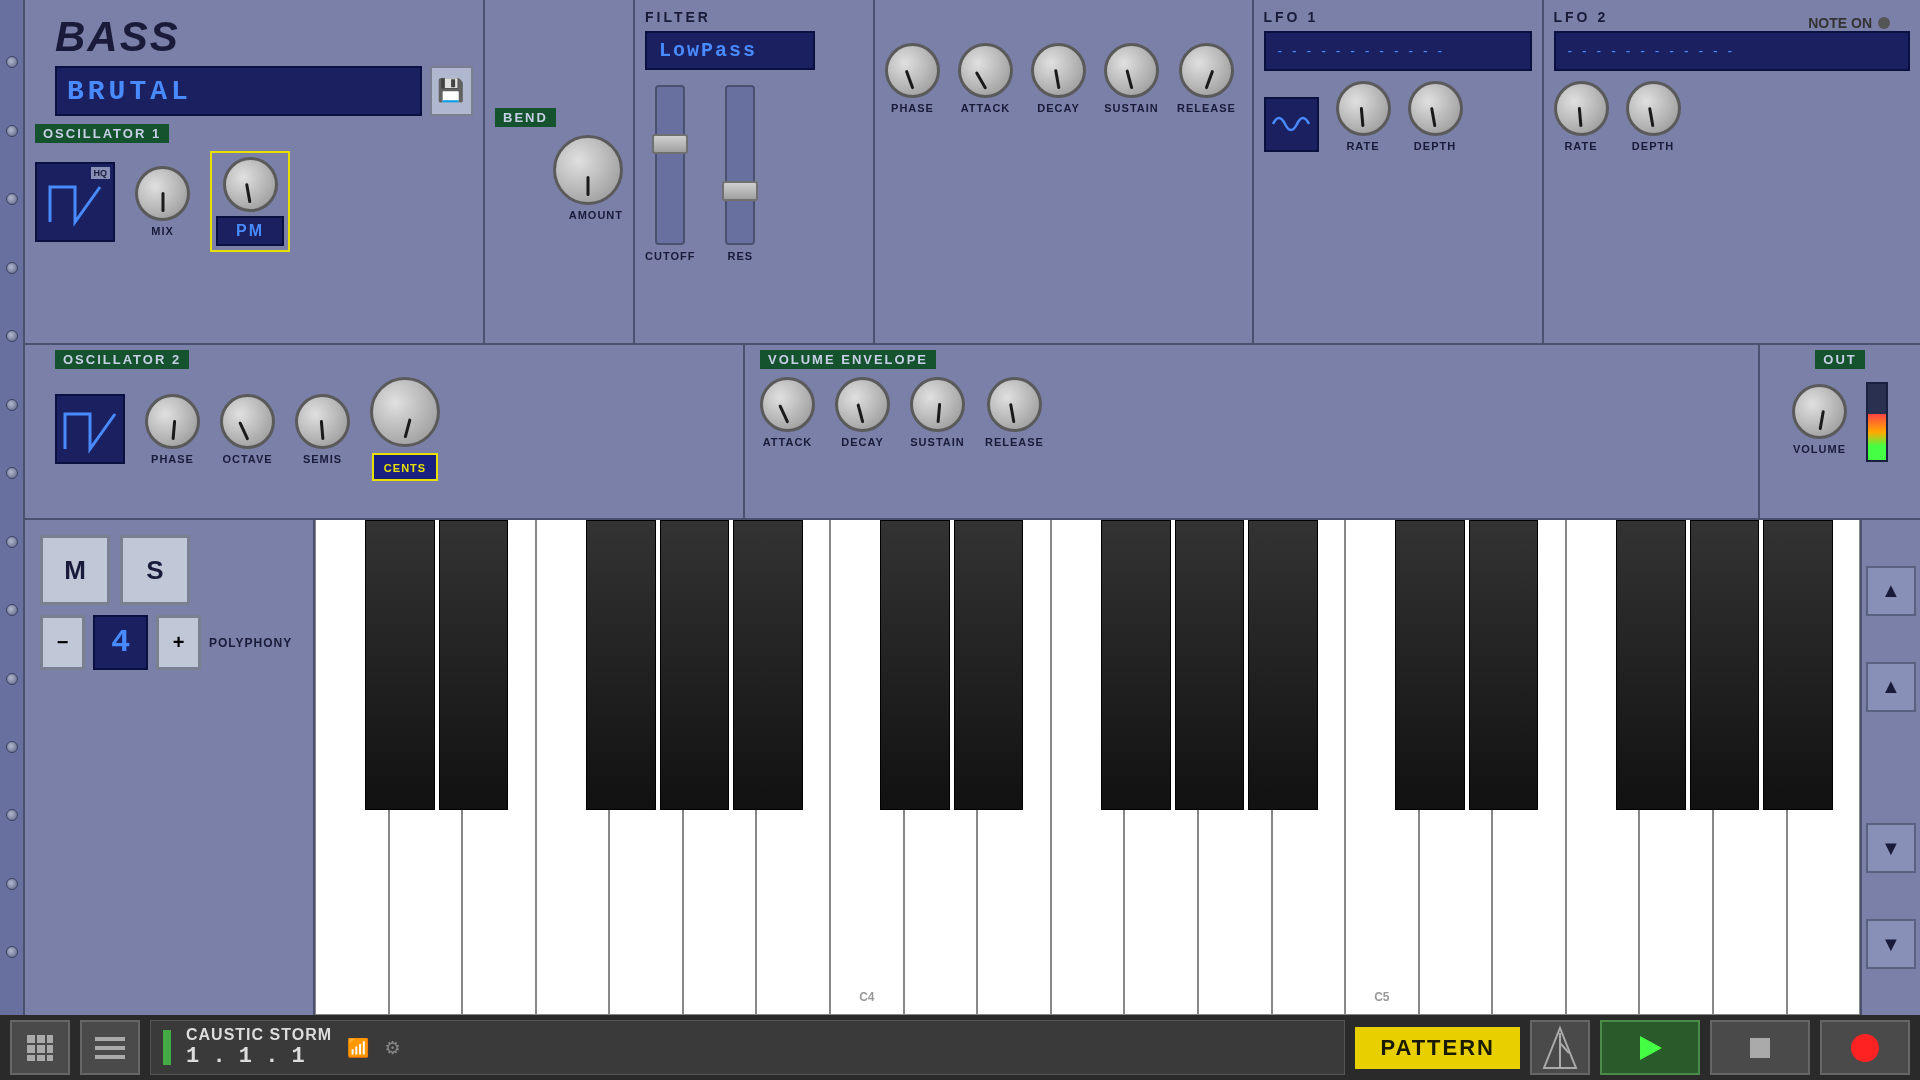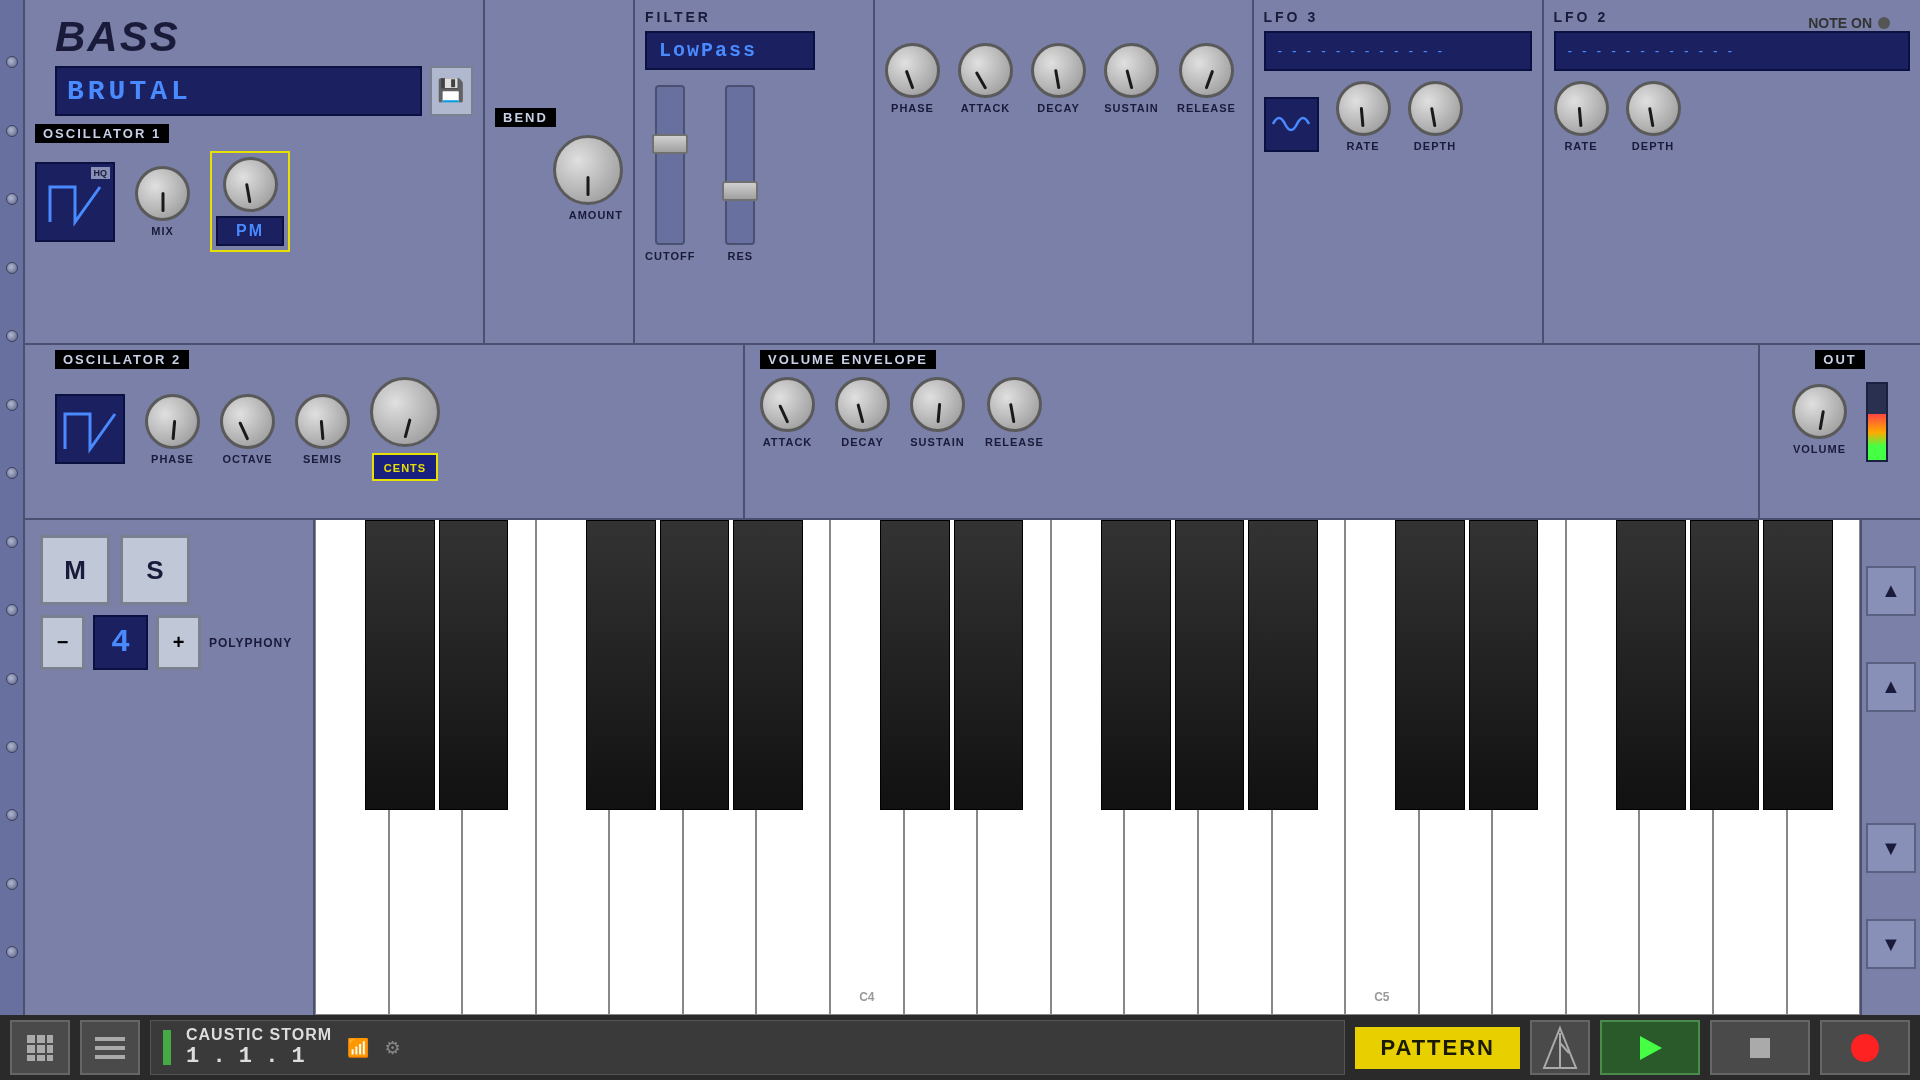--- a/index.html
+++ b/index.html
@@ -83,21 +83,21 @@
       background: #b0b8d0;
       border: 2px solid #7a8090;
       cursor: pointer;
       display: flex;
       align-items: center;
       justify-content: center;
       font-size: 22px;
     }
 
     .section-label {
-      background: #000000;
+      background: #14532d;
       color: #c8d0e8;
       font-size: 13px;
       font-weight: 900;
       letter-spacing: 2px;
       padding: 2px 8px;
       display: inline-block;
     }
 
     .osc-controls {
       display: flex;
@@ -835,21 +835,21 @@
             <div class="knob-group">
               <div class="knob knob-small">
                 <div class="knob-indicator" style="transform: translateX(-50%) rotate(20deg);"></div>
               </div>
               <span class="knob-label">RELEASE</span>
             </div>
           </div>
         </div>
 
         <div class="lfo1-area">
-          <span class="panel-title">LFO 3</span>
+          <span class="panel-title">LFO 1</span>
           <div class="lfo-display">
             <span class="lfo-dots">- - - - - - - - - - - -</span>
           </div>
           <div class="lfo-controls">
             <div class="wave-btn">
               <svg width="40" height="35" viewBox="0 0 40 35">
                 <path d="M2,17 Q8,5 14,17 Q20,29 26,17 Q32,5 38,17" stroke="#4a8aff" stroke-width="2.5" fill="none"></path>
               </svg>
             </div>
             <div class="knob-group">

